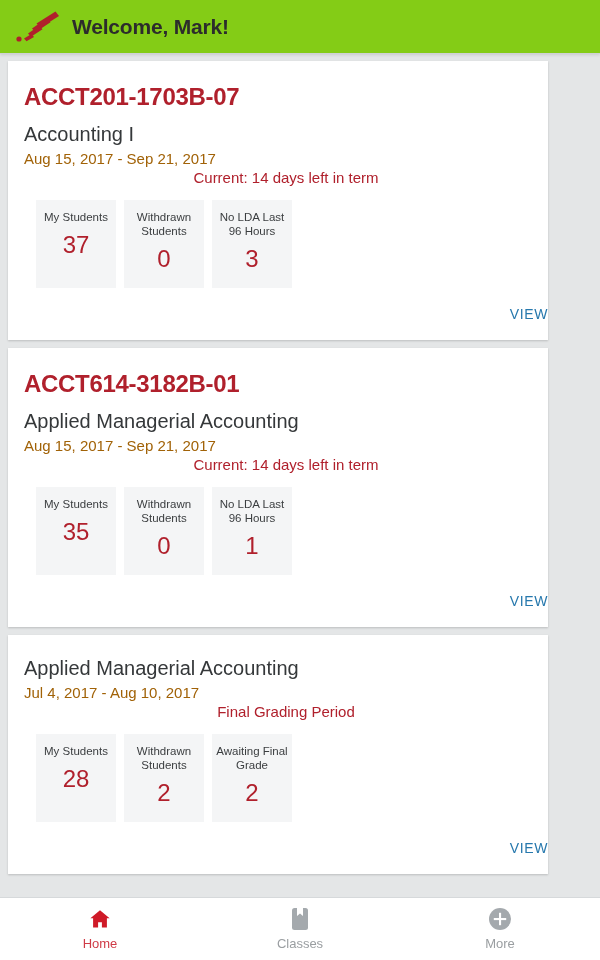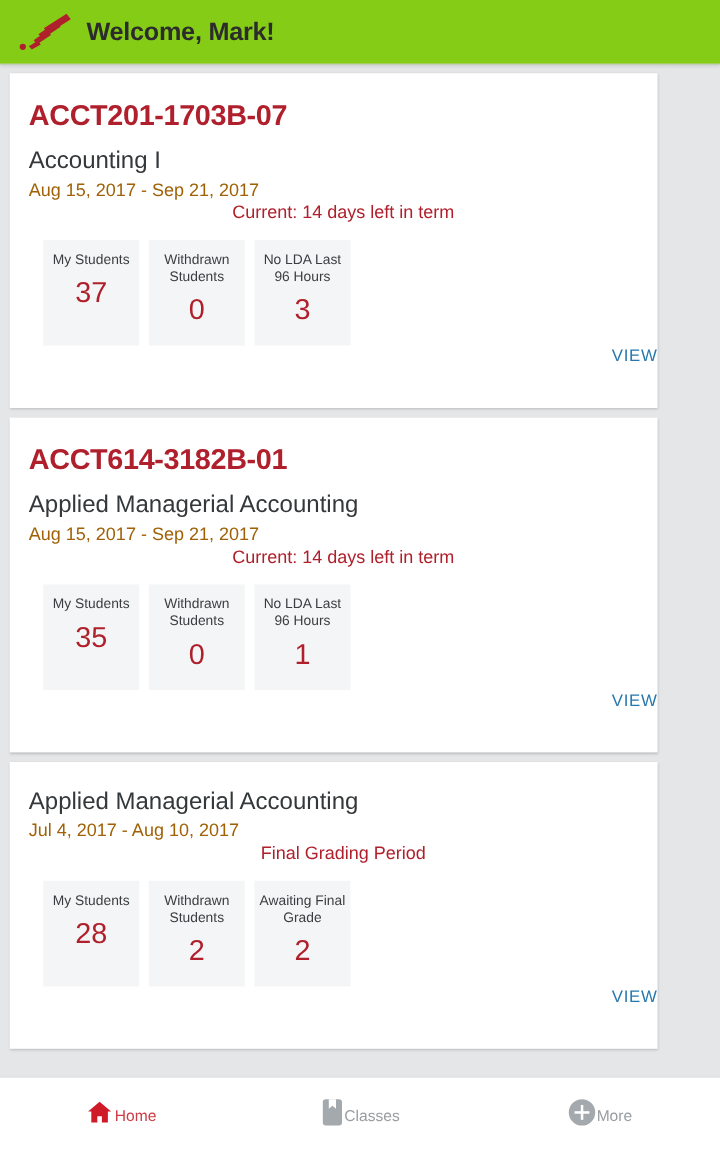--- a/index.html
+++ b/index.html
@@ -114,20 +114,21 @@
   .stat-value {
     font-size: 24px;
     color: #b0202c;
     line-height: 30px;
     margin-top: 6px;
   }
 
   .card-footer {
     height: 52px;
     display: flex;
+    align-items: center;
     justify-content: flex-end;
   }
   .view-link {
     font-size: 14px;
     color: #2678ad;
     letter-spacing: 0.6px;
     cursor: pointer;
   }
 
   
@@ -137,21 +138,21 @@
     width: 600px;
     height: 62px;
     background: #ffffff;
     border-top: 1px solid #d6d9db;
     display: flex;
     z-index: 6;
   }
   .nav-item {
     flex: 1;
     display: flex;
-    flex-direction: row;
+    flex-direction: column;
     align-items: center;
     justify-content: center;
     cursor: pointer;
   }
   .nav-icon {
     height: 24px;
     display: flex;
     align-items: center;
     justify-content: center;
     margin-bottom: 5px;

